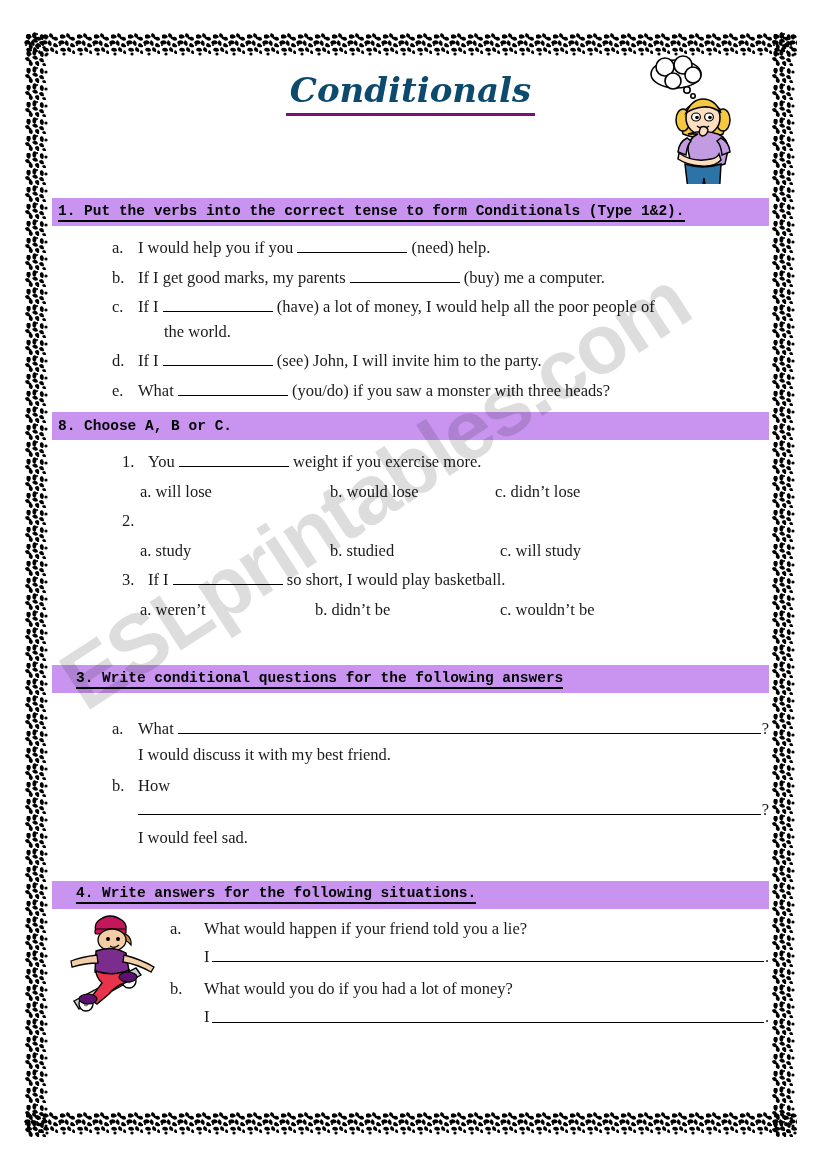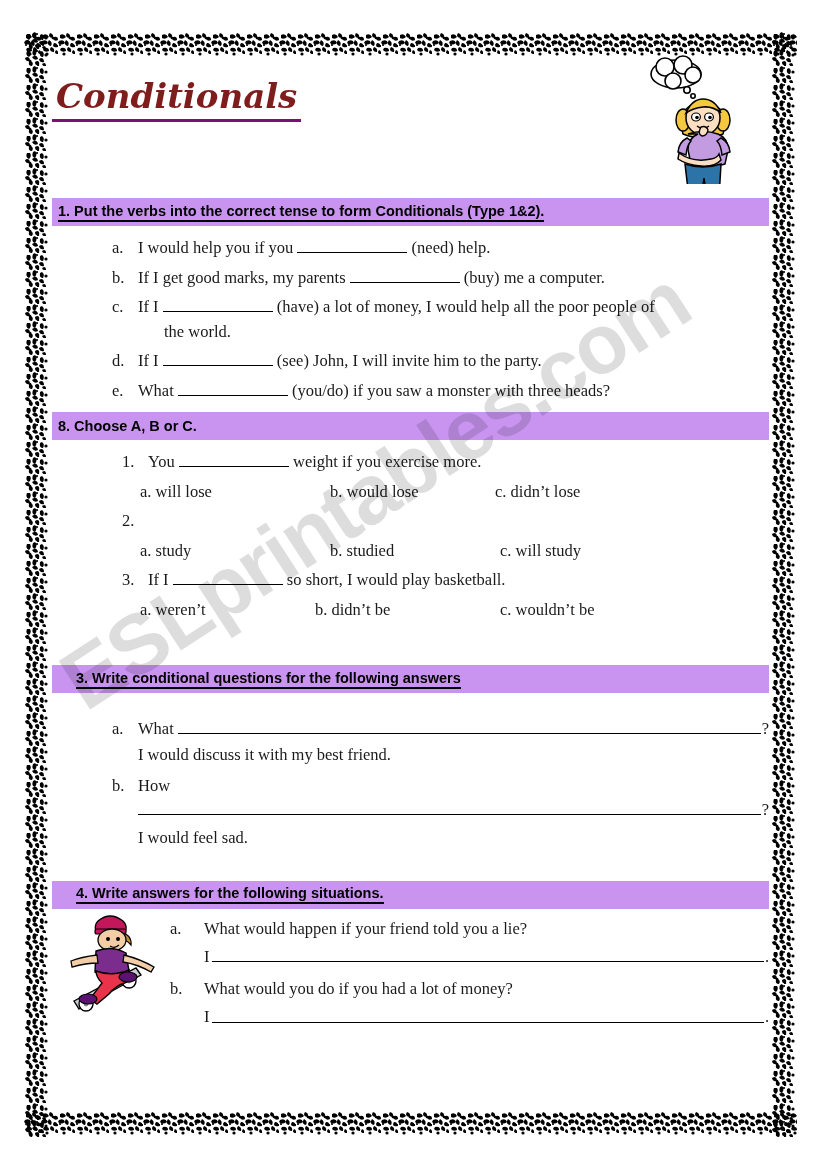--- a/index.html
+++ b/index.html
@@ -72,27 +72,27 @@
 
   
   .header-row {
     position: relative;
     height: 140px;
   }
   .title {
     position: absolute;
     left: 0;
     right: 0;
-    top: 18px;
-    text-align: left;
+    top: 12px;
+    text-align: center;
     font-family: "DejaVu Serif", "Liberation Serif", serif;
     font-style: italic;
     font-weight: bold;
     font-size: 34px;
-    color: #7f1d1d;
+    color: #0c4a6e;
     letter-spacing: 0px;
   }
   .title span {
     display: inline-block;
     border-bottom: 3px solid #7A0F7A;
     padding: 0 4px 3px 4px;
   }
 
   
   .girl-art {
@@ -109,21 +109,21 @@
     width: 104px;
     height: 108px;
   }
 
   
   .sec-bar {
     background: #C894F0;
     height: 28px;
     display: flex;
     align-items: center;
-    font-family: Liberation Sans, sans-serif;
+    font-family: Liberation Mono, monospace;
     font-weight: bold;
     font-size: 14.5px;
     color: #000000;
     box-sizing: border-box;
   }
   .sec-bar .lbl { display: inline-block; }
   .sec-bar.underlined .lbl { border-bottom: 2px solid #000; padding-bottom: 1px; }
   .sec-bar.pad-sm { padding-left: 6px; }
   .sec-bar.pad-lg { padding-left: 24px; }
 

